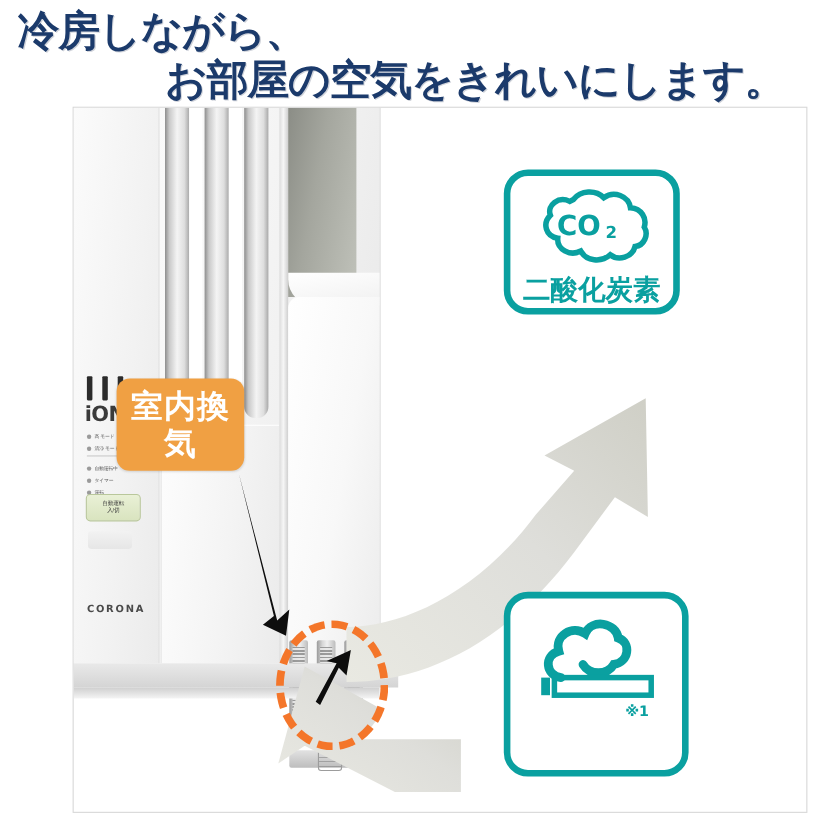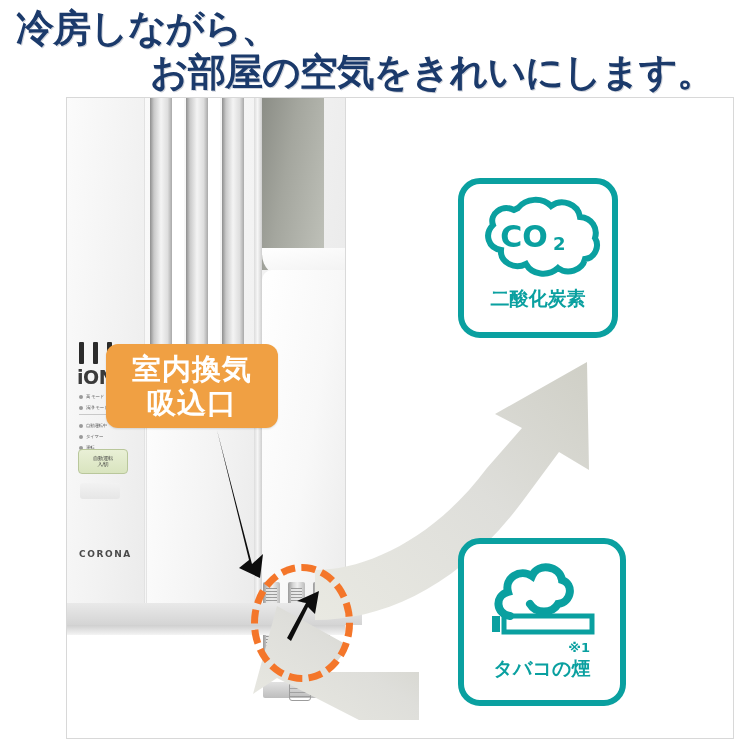--- a/index.html
+++ b/index.html
@@ -169,41 +169,41 @@
   }
 
   
   .arrow-svg{position:absolute;left:0;top:0;width:668px;height:642px;pointer-events:none;}
 
   
   .badge{
     position:absolute;background:#ffffff;border:6px solid #0aa0a0;border-radius:22px;
     box-sizing:border-box;display:flex;flex-direction:column;align-items:center;
   }
-  .badge-co2{left:391px;top:56px;width:160px;height:160px;margin-top:24px;}
+  .badge-co2{left:391px;top:56px;width:160px;height:132px;}
   .badge-smoke{left:391px;top:440px;width:168px;height:168px;}
   .badge-cap{
-    color:#0aa0a0;font-weight:bold;font-size:19px;letter-spacing:0px;
+    color:#0aa0a0;font-weight:bold;font-size:25px;letter-spacing:0px;
     font-family:"DejaVu Sans","Liberation Sans",sans-serif;white-space:nowrap;
   }
   .badge-note{
     position:absolute;color:#0aa0a0;font-weight:bold;font-size:13px;
     font-family:"DejaVu Sans","Liberation Sans",sans-serif;
   }
 
   
   .callout{
     position:absolute;background:#f0a043;border-radius:12px;color:#ffffff;
     font-weight:bold;text-align:center;
     font-family:"DejaVu Sans","Liberation Sans",sans-serif;
     display:flex;flex-direction:column;align-items:center;justify-content:center;
     line-height:1.18;letter-spacing:1px;
     box-shadow:0 1px 2px rgba(0,0,0,.12);
   }
-  .callout-intake{left:39px;top:246px;width:172px;height:84px;font-size:29px;}
+  .callout-intake{left:39px;top:246px;width:116px;height:84px;font-size:29px;}
   .callout-lever{left:72px;top:542px;width:159px;height:47px;font-size:28px;}
 
   .dashed-ellipse{
     position:absolute;left:184px;top:466px;width:102px;height:118px;
     border:7px dashed #f4762a;border-radius:50%;box-sizing:border-box;
   }
   .lead-svg{position:absolute;left:0;top:0;width:668px;height:642px;pointer-events:none;}
 </style>
 </head>
 <body>
@@ -306,21 +306,20 @@
 
     <svg class="lead-svg" viewBox="0 0 668 642">
       <path fill="#0d0d0d" d="M 150 332 L 185 466 L 196 456 L 193 480 L 172 470 L 182 462 Z"></path>
       <path fill="#0d0d0d" d="M 220 540 L 239 505 L 230 503 L 252 493 L 248 516 L 241 509 L 224 543 Z"></path>
     </svg>
 
     <div class="dashed-ellipse"></div>
 
     <div class="callout callout-intake">
       <span>室内換気</span>
-      <span>吸込口</span>
     </div>
 
     <div class="badge badge-co2">
       <svg width="128" height="92" viewBox="0 0 128 92" style="margin-top:8px;">
         <path fill="none" stroke="#0aa0a0" stroke-width="6" d="M 44 16 C 52 6 68 5 77 14 C 88 6 104 12 106 25
              C 118 26 124 36 121 46 C 126 54 121 66 111 67
              C 108 79 93 83 84 76 C 74 85 58 83 52 72
              C 40 78 26 70 27 58 C 14 56 10 42 19 33
              C 15 22 28 12 40 18 Z"></path>
         <text x="50" y="55" fill="#0aa0a0" font-size="30" font-weight="bold" font-family="DejaVu Sans, sans-serif" text-anchor="middle">CO</text>
@@ -331,17 +330,16 @@
 
     <div class="badge badge-smoke">
       <svg width="128" height="86" viewBox="0 0 128 86" style="margin-top:10px;">
         <path fill="none" stroke="#0aa0a0" stroke-width="8" stroke-linecap="round" d="M 32 62 C 18 60 16 42 30 38 C 26 24 42 14 54 22
              C 60 8 82 12 84 26 C 96 30 94 48 80 50
              C 74 60 58 60 52 50"></path>
         <rect x="14" y="62" width="8" height="16" fill="#0aa0a0"></rect>
         <rect x="26" y="62" width="88" height="16" fill="none" stroke="#0aa0a0" stroke-width="5"></rect>
       </svg>
       <div class="badge-note" style="right:30px;top:96px;">※1</div>
-      <div class="badge-cap" style="margin-top:16px;">タバコの煙</div>
     </div>
 
   </div>
 </div>
 
 </body></html>

